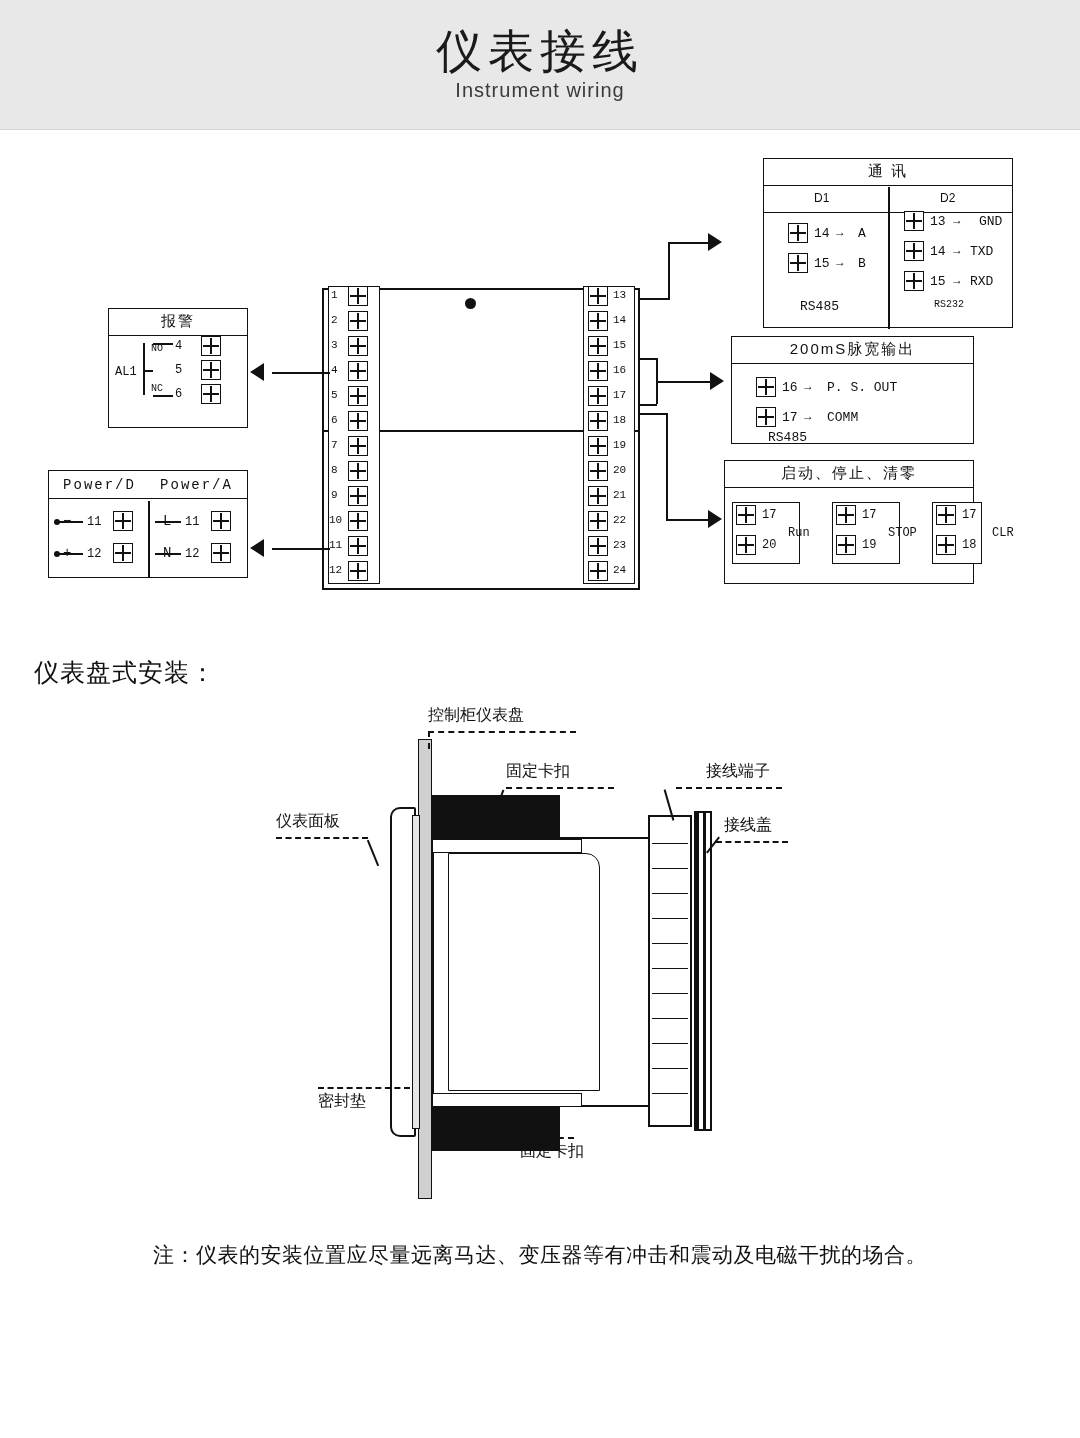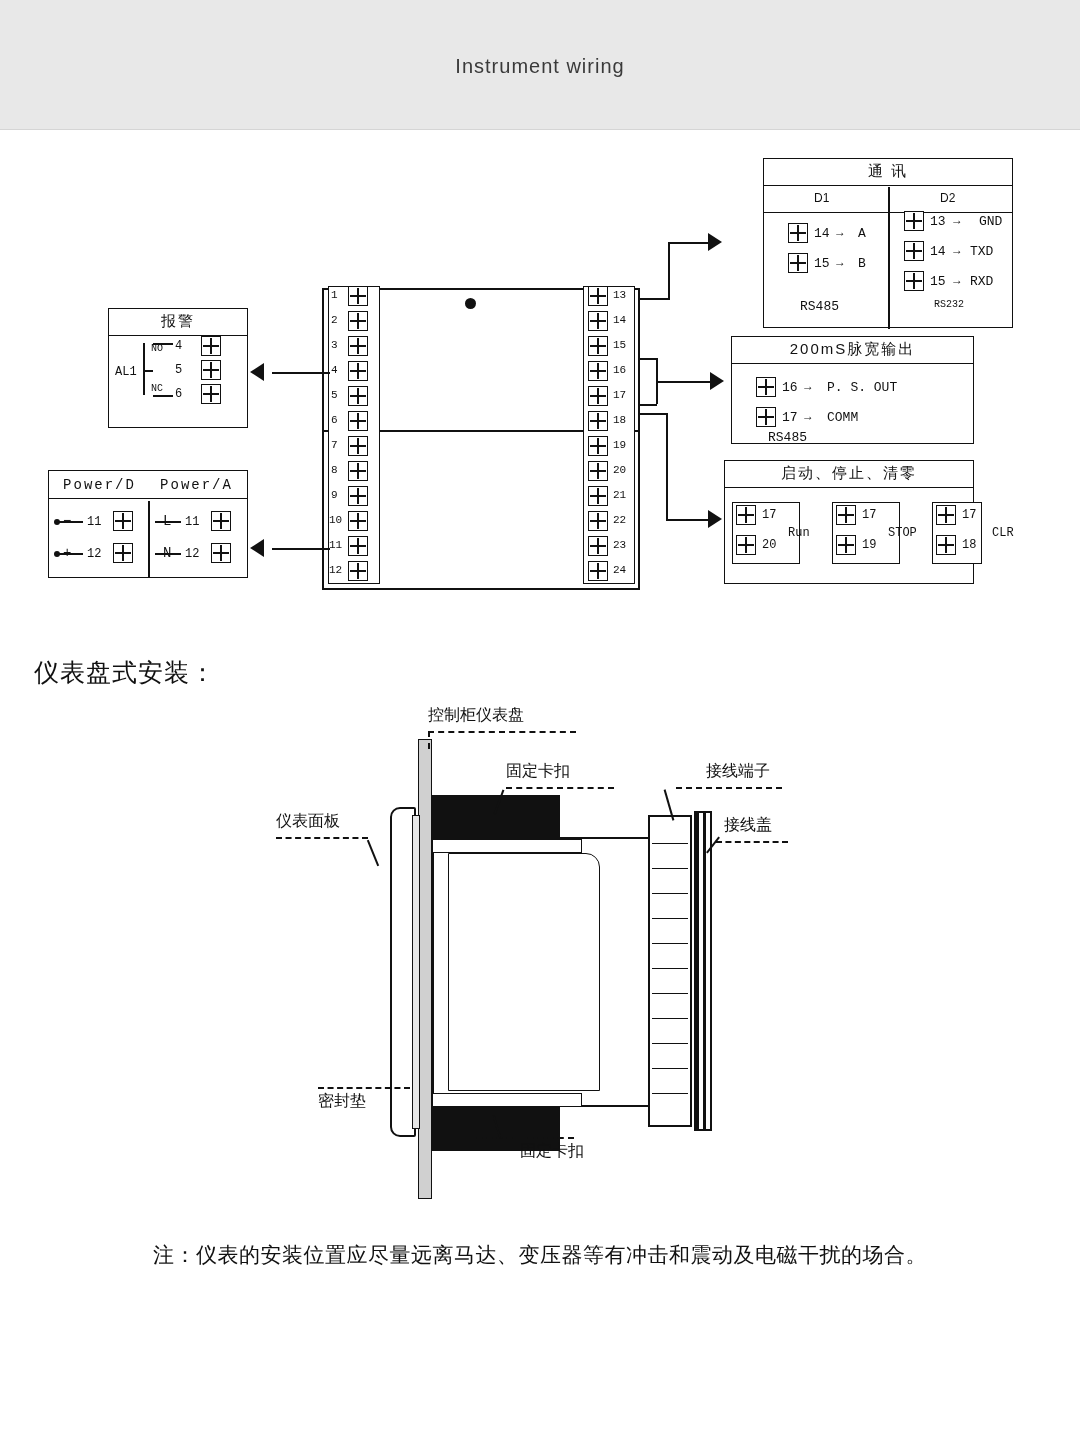--- a/index.html
+++ b/index.html
@@ -94,20 +94,21 @@
   .dash { position:absolute; border-top:2px dashed #111; }
   .dashv { position:absolute; border-left:2px dashed #111; }
   .solid { position:absolute; background:#111; }
 
   .note { font-size:21px; text-align:center; letter-spacing:0.5px; margin-top:6px; }
 </style>
 </head>
 <body>
 
 <div class="banner">
+  <div class="cn">仪表接线</div>
   <div class="en">Instrument wiring</div>
 </div>
 
 <div class="wiring">
 
   <div class="meter" style="left:322px; top:158px; width:318px; height:148px;"></div>
   <div class="meter" style="left:322px; top:300px; width:318px; height:160px;"></div>
 
   <div style="position:absolute;left:465px;top:168px;width:11px;height:11px;border-radius:50%;background:#111;"></div>
 

